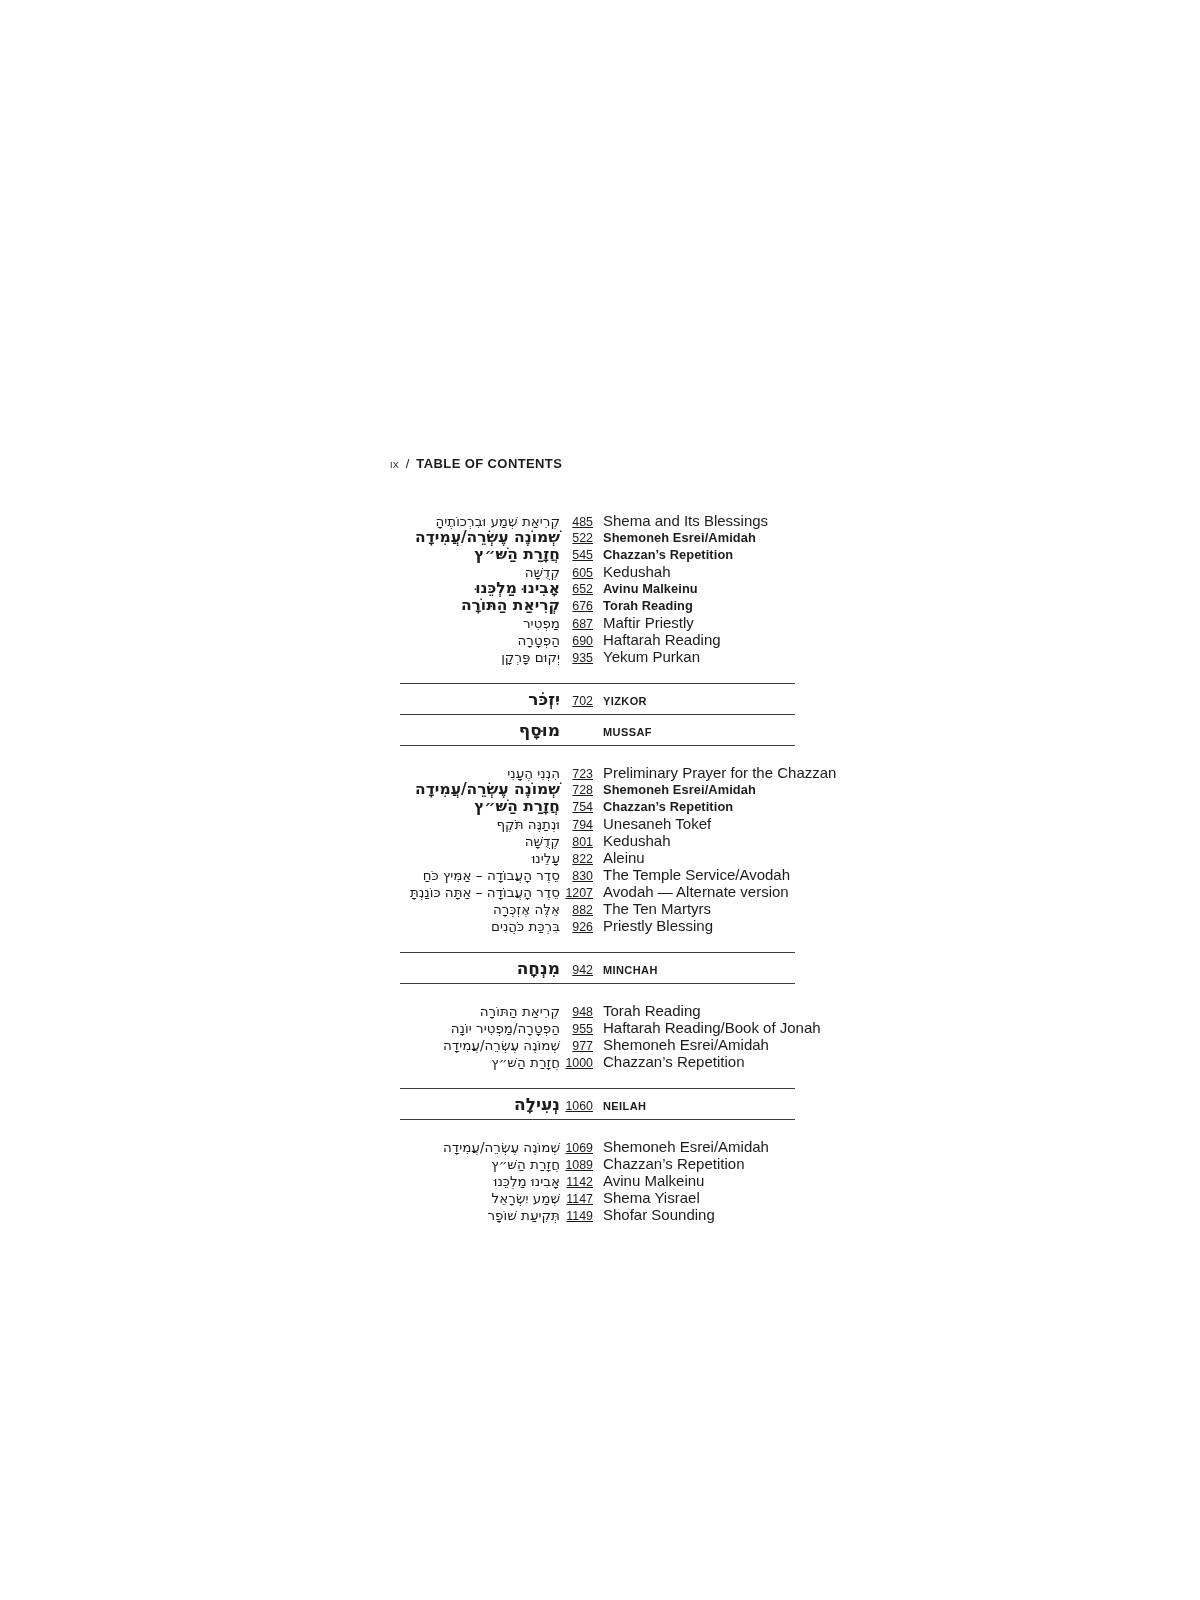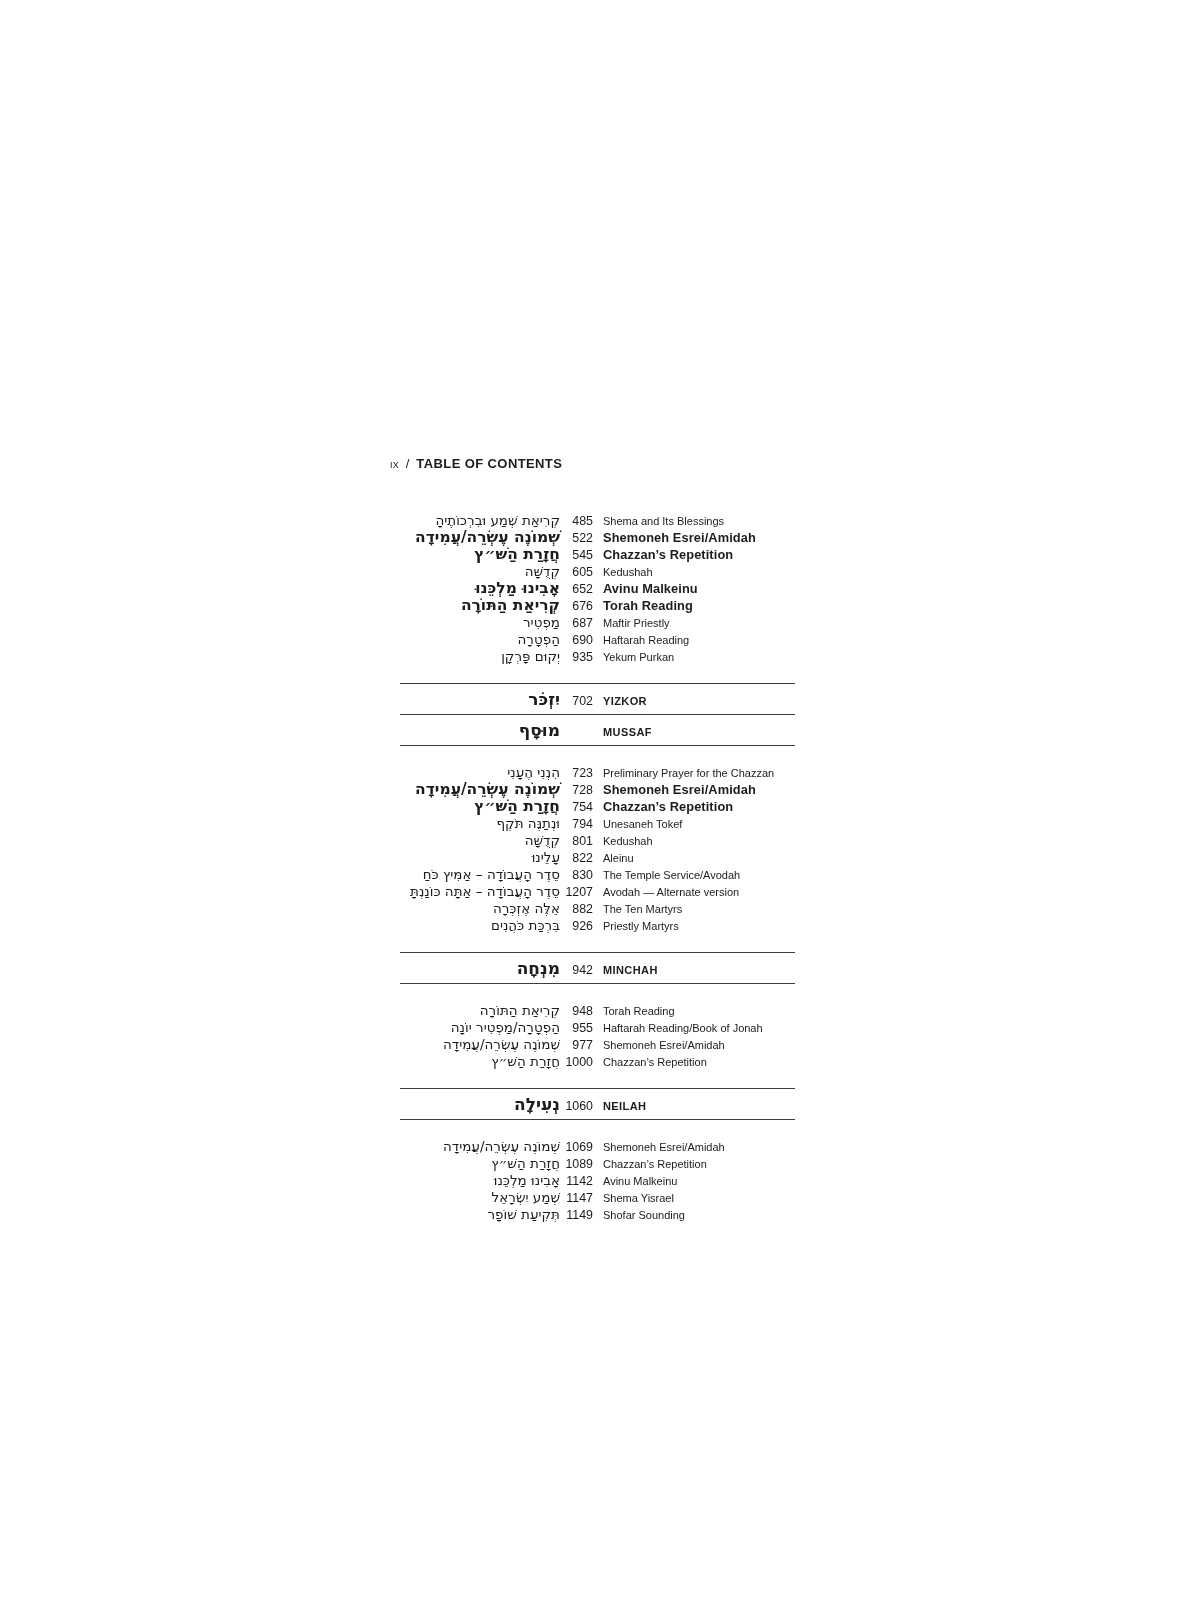--- a/index.html
+++ b/index.html
@@ -47,24 +47,25 @@
     text-align: right;
     white-space: nowrap;
     font-family: "DejaVu Sans", sans-serif;
     font-size: 13.5px;
   }
   .num {
     text-align: right;
     font-size: 12.4px;
     font-weight: 400;
     white-space: nowrap;
+    text-decoration: underline;
   }
   .eng {
     padding-left: 10px;
-    font-size: 11px;
+    font-size: 15px;
     white-space: nowrap;
   }
   .row.bold .heb { font-weight: 700; font-size: 15.5px; }
   .row.bold .eng { font-weight: 700; font-size: 12.8px; letter-spacing: 0.1px; }
 
   .rule {
     border: 0;
     border-top: 1.6px solid #3d3d3d;
     margin: 6px 0;
     height: 0;
@@ -210,21 +211,21 @@
 
   <div class="row">
     <span class="heb" dir="rtl">אֵלֶּה אֶזְכְּרָה</span>
     <span class="num">882</span>
     <span class="eng">The Ten Martyrs</span>
   </div>
 
   <div class="row">
     <span class="heb" dir="rtl">בִּרְכַּת כֹּהֲנִים</span>
     <span class="num">926</span>
-    <span class="eng">Priestly Martyrs</span>
+    <span class="eng">Priestly Blessing</span>
   </div>
 </div>
       <div class="rule"></div>
   <div class="section-row">
     <span class="heb" dir="rtl">מִנְחָה</span>
     <span class="num">942</span>
     <span class="eng">MINCHAH</span>
   </div>
 <div class="rule"></div>
       <div class="entries-block">

